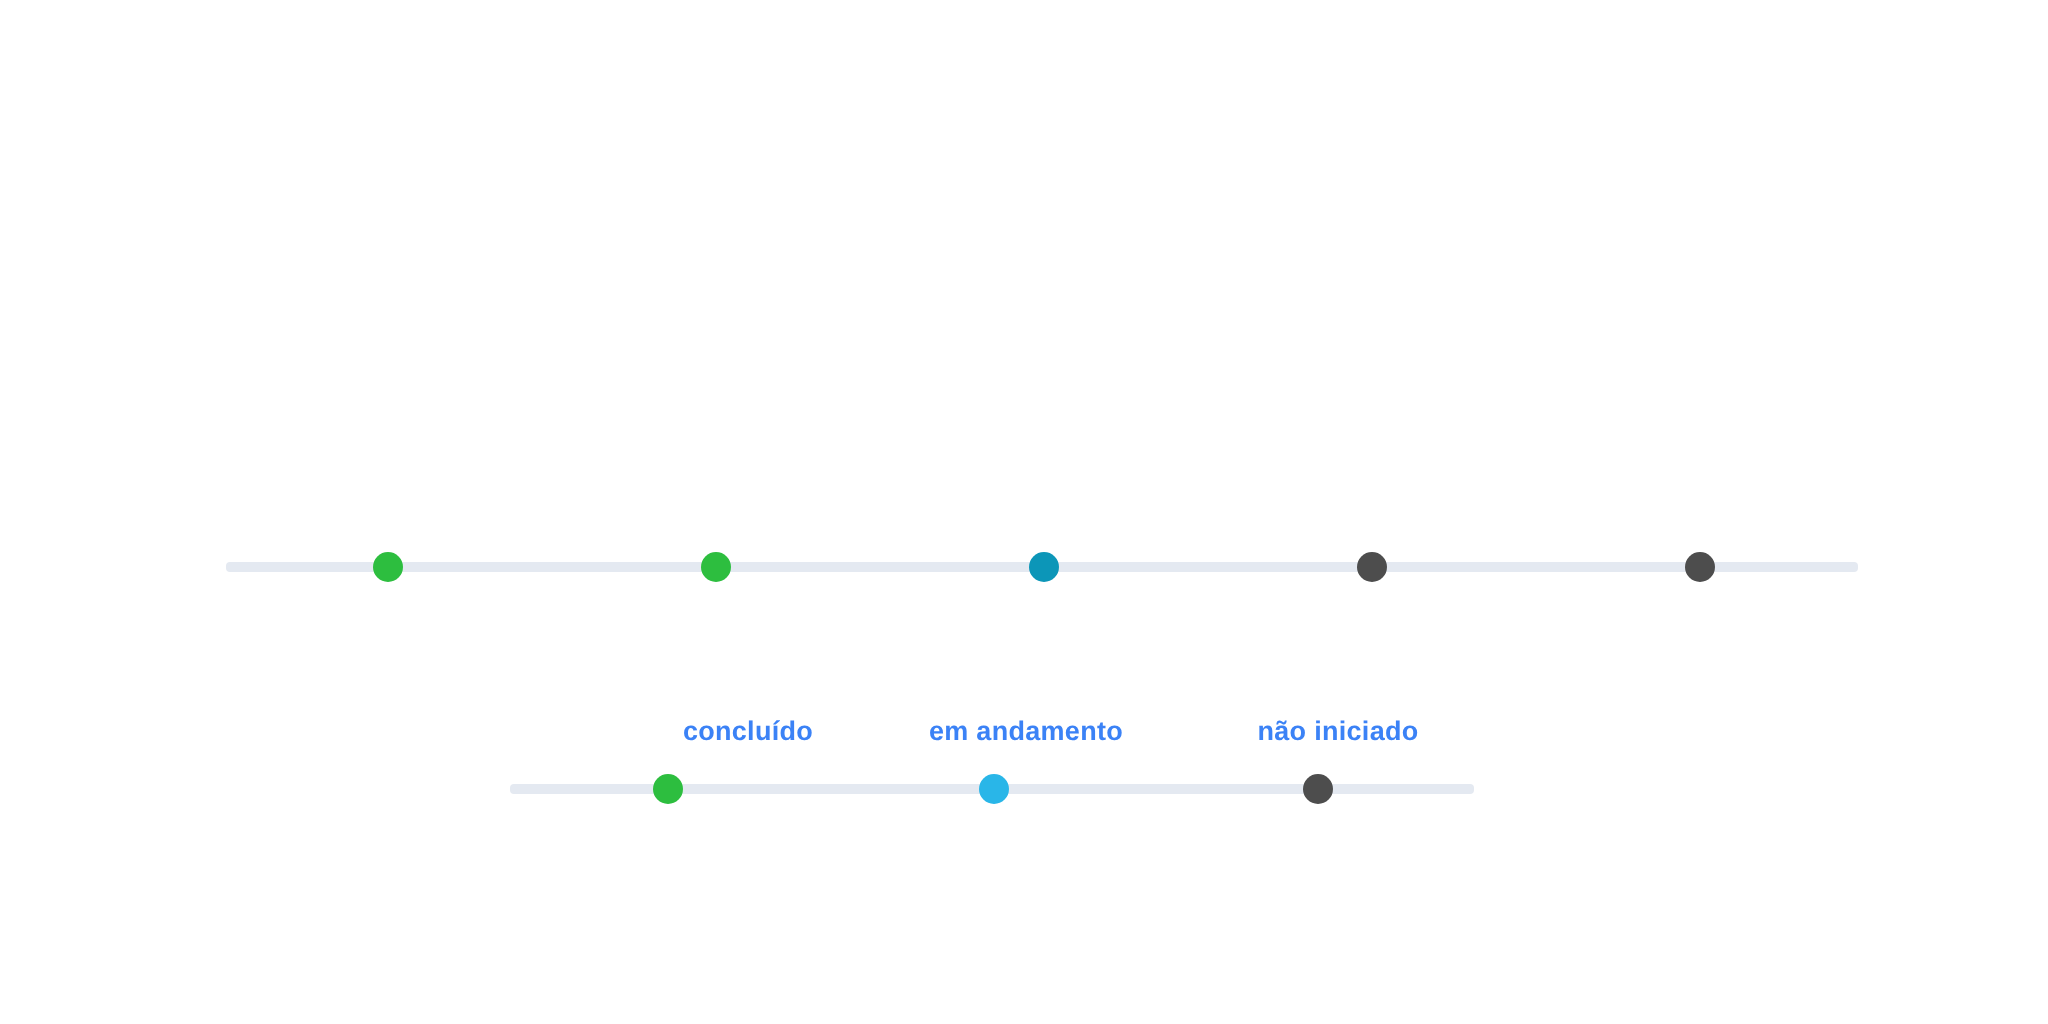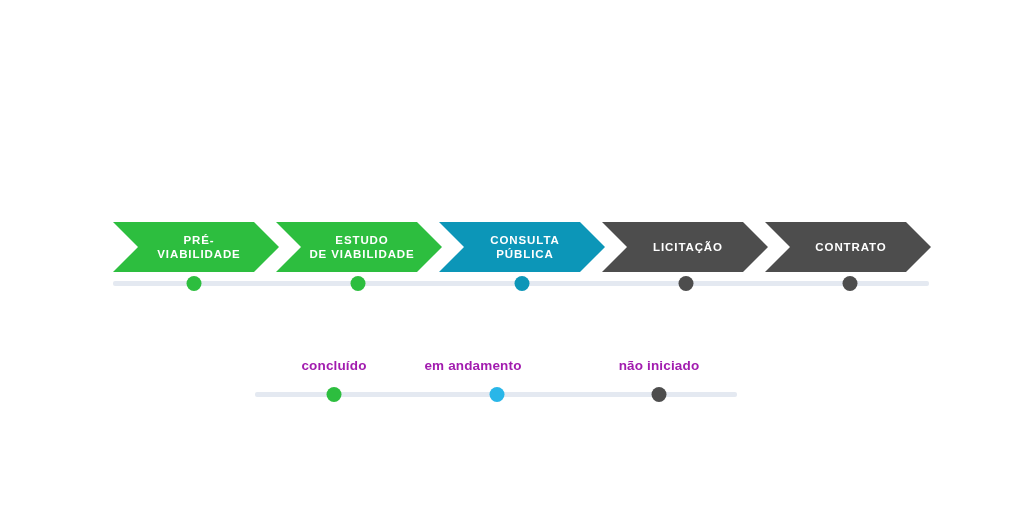--- a/index.html
+++ b/index.html
@@ -99,67 +99,48 @@
     height: 15px;
     border-radius: 50%;
     top: 387px;
     transform: translateX(-50%);
   }
 
   .legend-label {
     position: absolute;
     top: 358px;
     transform: translateX(-50%);
-    color: #a21caf;
+    color: #3b82f6;
     font-size: 13.5px;
     font-weight: bold;
     letter-spacing: 0.15px;
     white-space: nowrap;
     user-select: none;
+    margin-left: 40px;
   }
 </style>
 </head>
 <body>
 
 <div id="stage">
 
-  <div class="process-row" id="process-row">
-      <div class="chevron first" style="left: 0px; width: 166px; background: rgb(45, 190, 63); z-index: 10;">
-        <div class="chevron-label">PRÉ-
-VIABILIDADE</div>
-      </div>
-      <div class="chevron" style="left: 163px; width: 166px; background: rgb(45, 190, 63); z-index: 9;">
-        <div class="chevron-label">ESTUDO
-DE VIABILIDADE</div>
-      </div>
-      <div class="chevron" style="left: 326px; width: 166px; background: rgb(12, 150, 184); z-index: 8;">
-        <div class="chevron-label">CONSULTA
-PÚBLICA</div>
-      </div>
-      <div class="chevron" style="left: 489px; width: 166px; background: rgb(77, 77, 77); z-index: 7;">
-        <div class="chevron-label">LICITAÇÃO</div>
-      </div>
-      <div class="chevron" style="left: 652px; width: 166px; background: rgb(77, 77, 77); z-index: 6;">
-        <div class="chevron-label">CONTRATO</div>
-      </div>
-    </div>
 
   <div class="timeline-track"></div>
   <div id="timeline-dots">
       <div class="timeline-dot" title="concluído" style="left: 194px; background: rgb(45, 190, 63);"></div>
       <div class="timeline-dot" title="concluído" style="left: 358px; background: rgb(45, 190, 63);"></div>
       <div class="timeline-dot" title="em andamento" style="left: 522px; background: rgb(12, 150, 184);"></div>
       <div class="timeline-dot" title="não iniciado" style="left: 686px; background: rgb(77, 77, 77);"></div>
       <div class="timeline-dot" title="não iniciado" style="left: 850px; background: rgb(77, 77, 77);"></div>
     </div>
 
   <div id="legend-labels">
       <div class="legend-label" style="left: 334px;">concluído</div>
       <div class="legend-label" style="left: 473px;">em andamento</div>
-      <div class="legend-label" style="left: 659px;">não iniciado</div>
+      <div class="legend-label" style="left: 629px;">não iniciado</div>
     </div>
   <div class="legend-track"></div>
   <div id="legend-dots">
       <div class="legend-dot" style="left: 334px; background: rgb(45, 190, 63);"></div>
       <div class="legend-dot" style="left: 497px; background: rgb(41, 182, 232);"></div>
       <div class="legend-dot" style="left: 659px; background: rgb(77, 77, 77);"></div>
     </div>
 
 </div>
 

